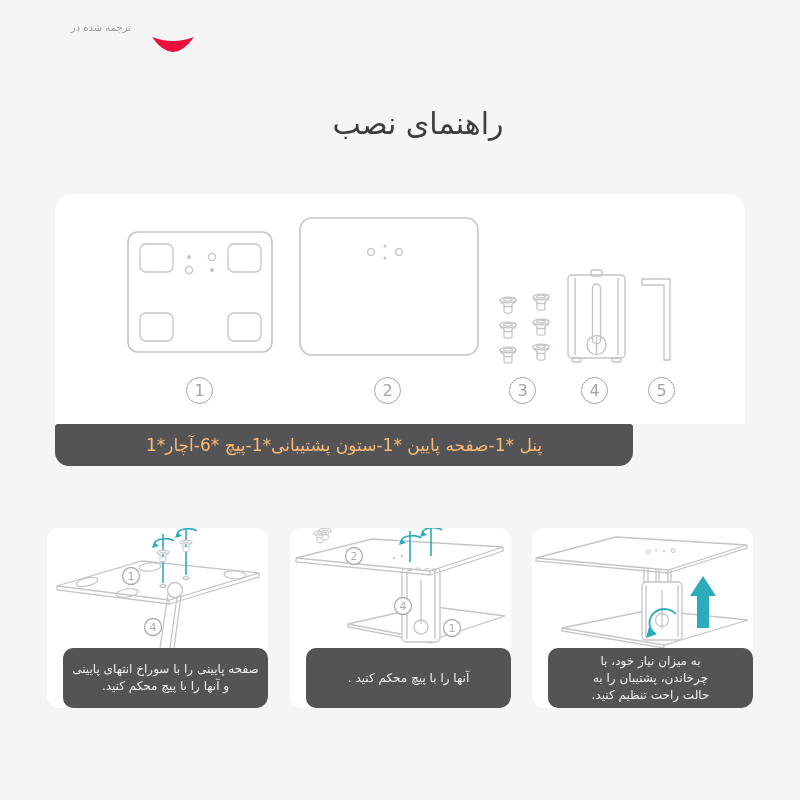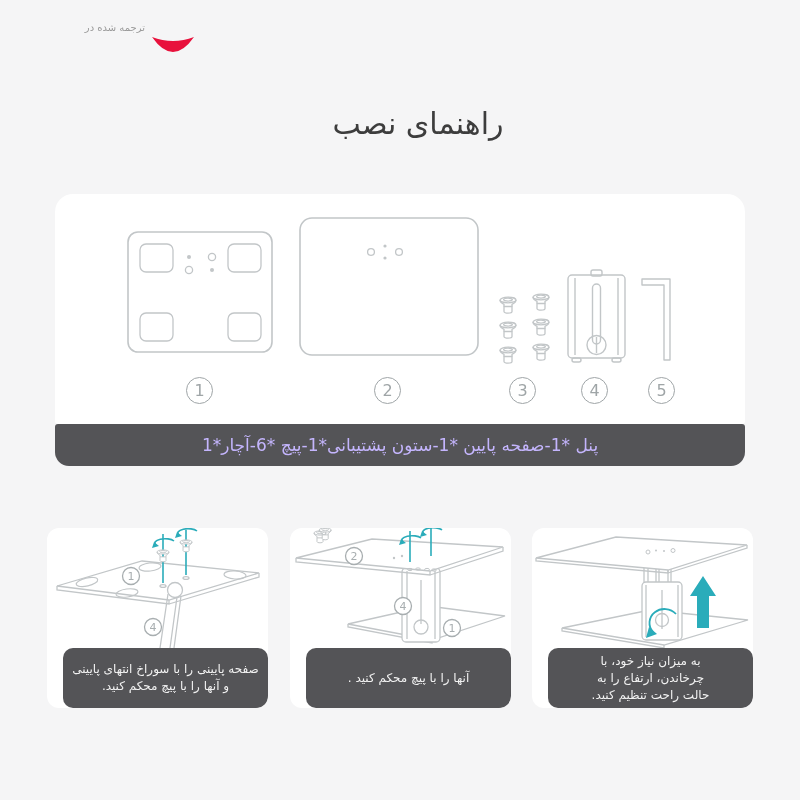--- a/index.html
+++ b/index.html
@@ -3,39 +3,39 @@
 <meta charset="utf-8">
 <style>
   html,body{margin:0;padding:0;}
   body{
     width:800px;height:800px;position:relative;overflow:hidden;
     background:#f5f5f6;
     font-family:"DejaVu Sans", sans-serif;
   }
   
   .logo{position:absolute;top:22px;left:26px;width:170px;direction:rtl;
-        display:flex;align-items:flex-start;gap:5px;}
+        display:flex;align-items:flex-start;gap:19px;}
   .logo-mark{width:46px;height:30px;margin-top:10px;flex:0 0 auto;}
   .logo-text{display:flex;flex-direction:column;align-items:flex-start;direction:rtl;}
   .logo-tagline{font-size:10px;color:#9a9a9a;letter-spacing:0;}
   .logo-brand{font-size:21px;color:#8e8e8e;margin-top:1px;}
   
   .page-title{position:absolute;top:106px;left:0;right:0;text-align:center;
               font-size:30px;color:#3d3d3d;direction:rtl;padding-left:36px;}
   
   .parts-card{position:absolute;left:55px;top:194px;width:690px;height:230px;
               background:#ffffff;border-radius:18px 18px 3px 3px;}
   .parts-card svg{position:absolute;left:0;top:0;}
   .part-num{position:absolute;top:183px;width:27px;height:27px;box-sizing:border-box;
             border:1.5px solid #9fa5a7;border-radius:50%;color:#9fa5a7;
             font-size:16px;display:flex;align-items:center;justify-content:center;}
-  .parts-bar{position:absolute;left:55px;top:424px;width:690px;height:42px;
+  .parts-bar{position:absolute;left:55px;top:424px;width:578px;height:42px;
              background:#545457;border-radius:3px 3px 14px 14px;
              display:flex;align-items:center;justify-content:center;
-             color:#c4b5fd;font-size:17px;direction:rtl;}
+             color:#fdba74;font-size:17px;direction:rtl;}
   
   .step{position:absolute;top:528px;width:221px;height:180px;background:#ffffff;
         border-radius:12px;overflow:hidden;}
   .step-1{left:47px;} .step-2{left:290px;} .step-3{left:532px;}
   .step svg{position:absolute;left:0;top:0;}
   .step-caption{position:absolute;left:16px;right:0;bottom:0;height:60px;
                 background:#545457;border-radius:10px;color:#f2f2f2;
                 font-size:12px;line-height:17px;text-align:center;direction:rtl;
                 display:flex;flex-direction:column;justify-content:center;
                 padding:10px 4px;box-sizing:border-box;}
@@ -219,16 +219,16 @@
     <g>
       <polygon points="171,48 184,68 177,68 177,100 165,100 165,68 158,68" fill="#2aacba" stroke="none"></polygon>
     </g>
     <g>
       <path d="M144,86 A15,14 0 1 0 121,104" stroke="#2aacba" stroke-width="1.8"></path>
       <path d="M117,99 L125,106 L114,110 z" fill="#2aacba" stroke="none"></path>
     </g>
   </svg>
   <div class="step-caption">
     <span>به میزان نیاز خود، با</span>
-    <span>چرخاندن، ارتفاع را به</span>
+    <span>چرخاندن، پشتیبان را به</span>
     <span>حالت راحت تنظیم کنید.</span>
   </div>
 </div>
 
 </body></html>

